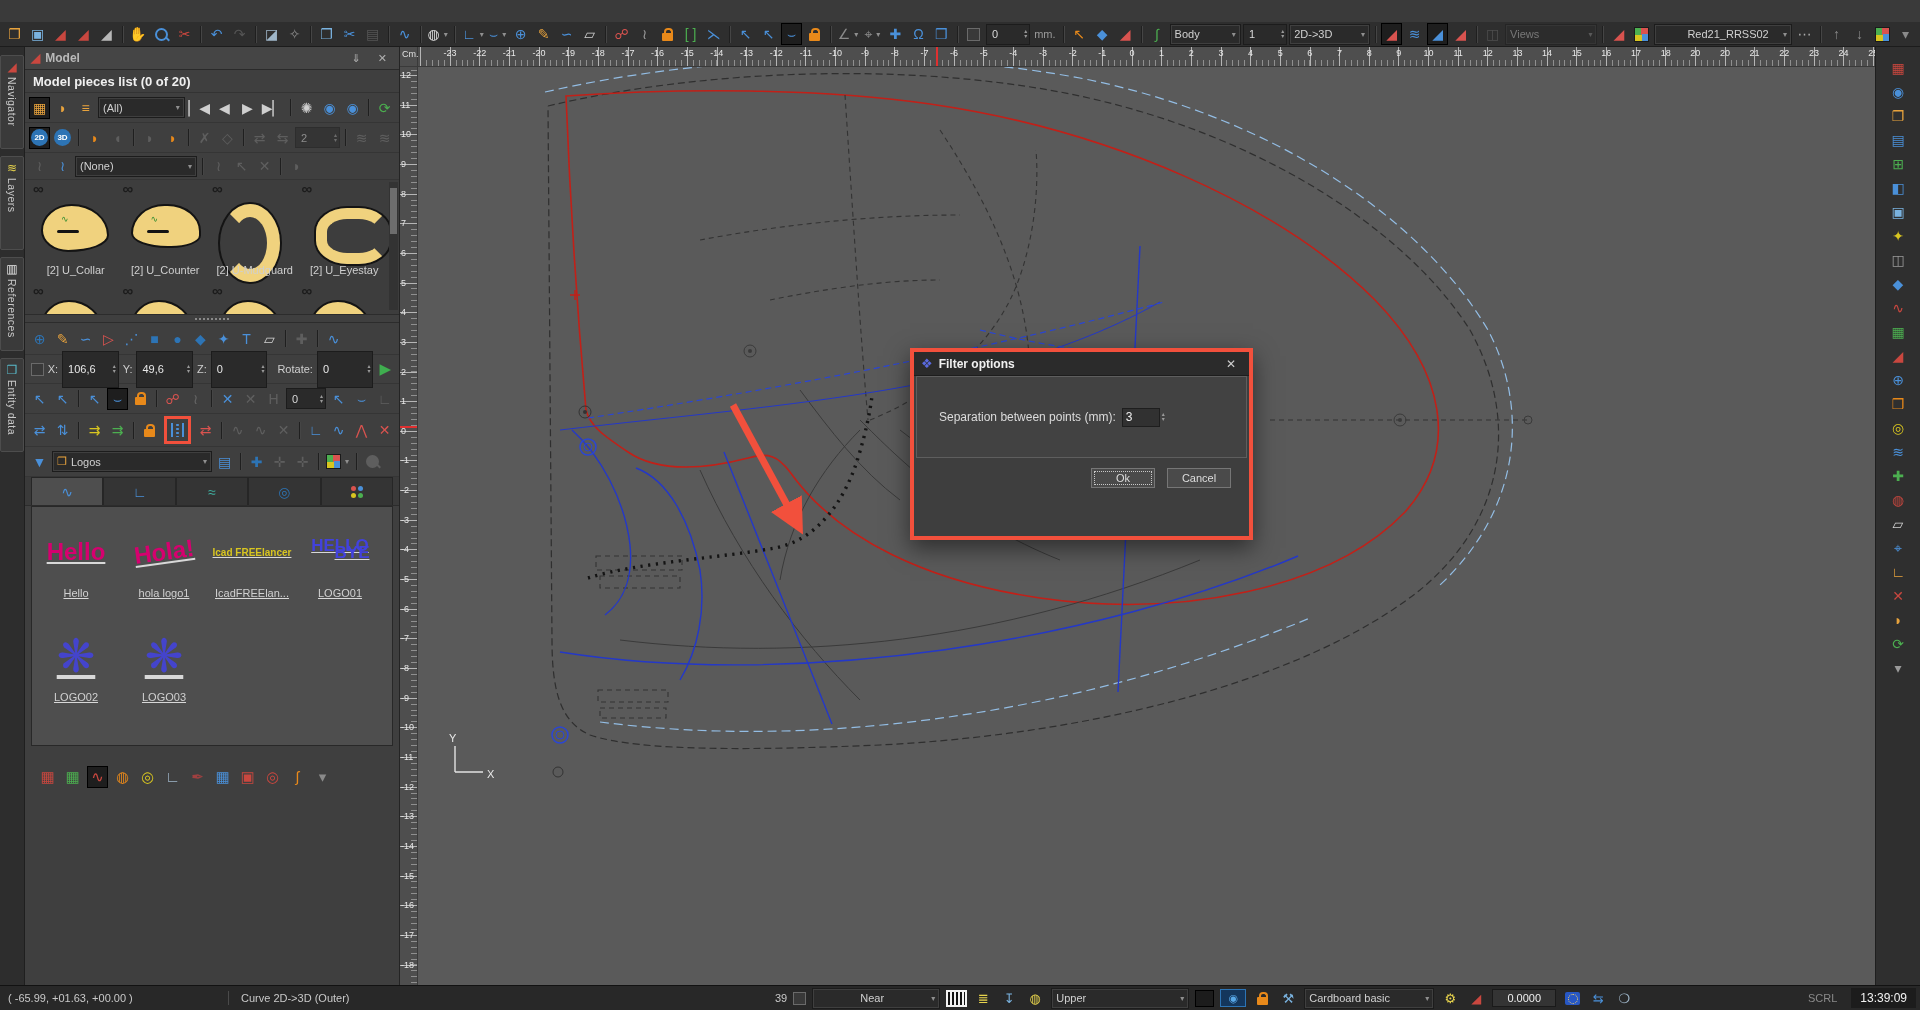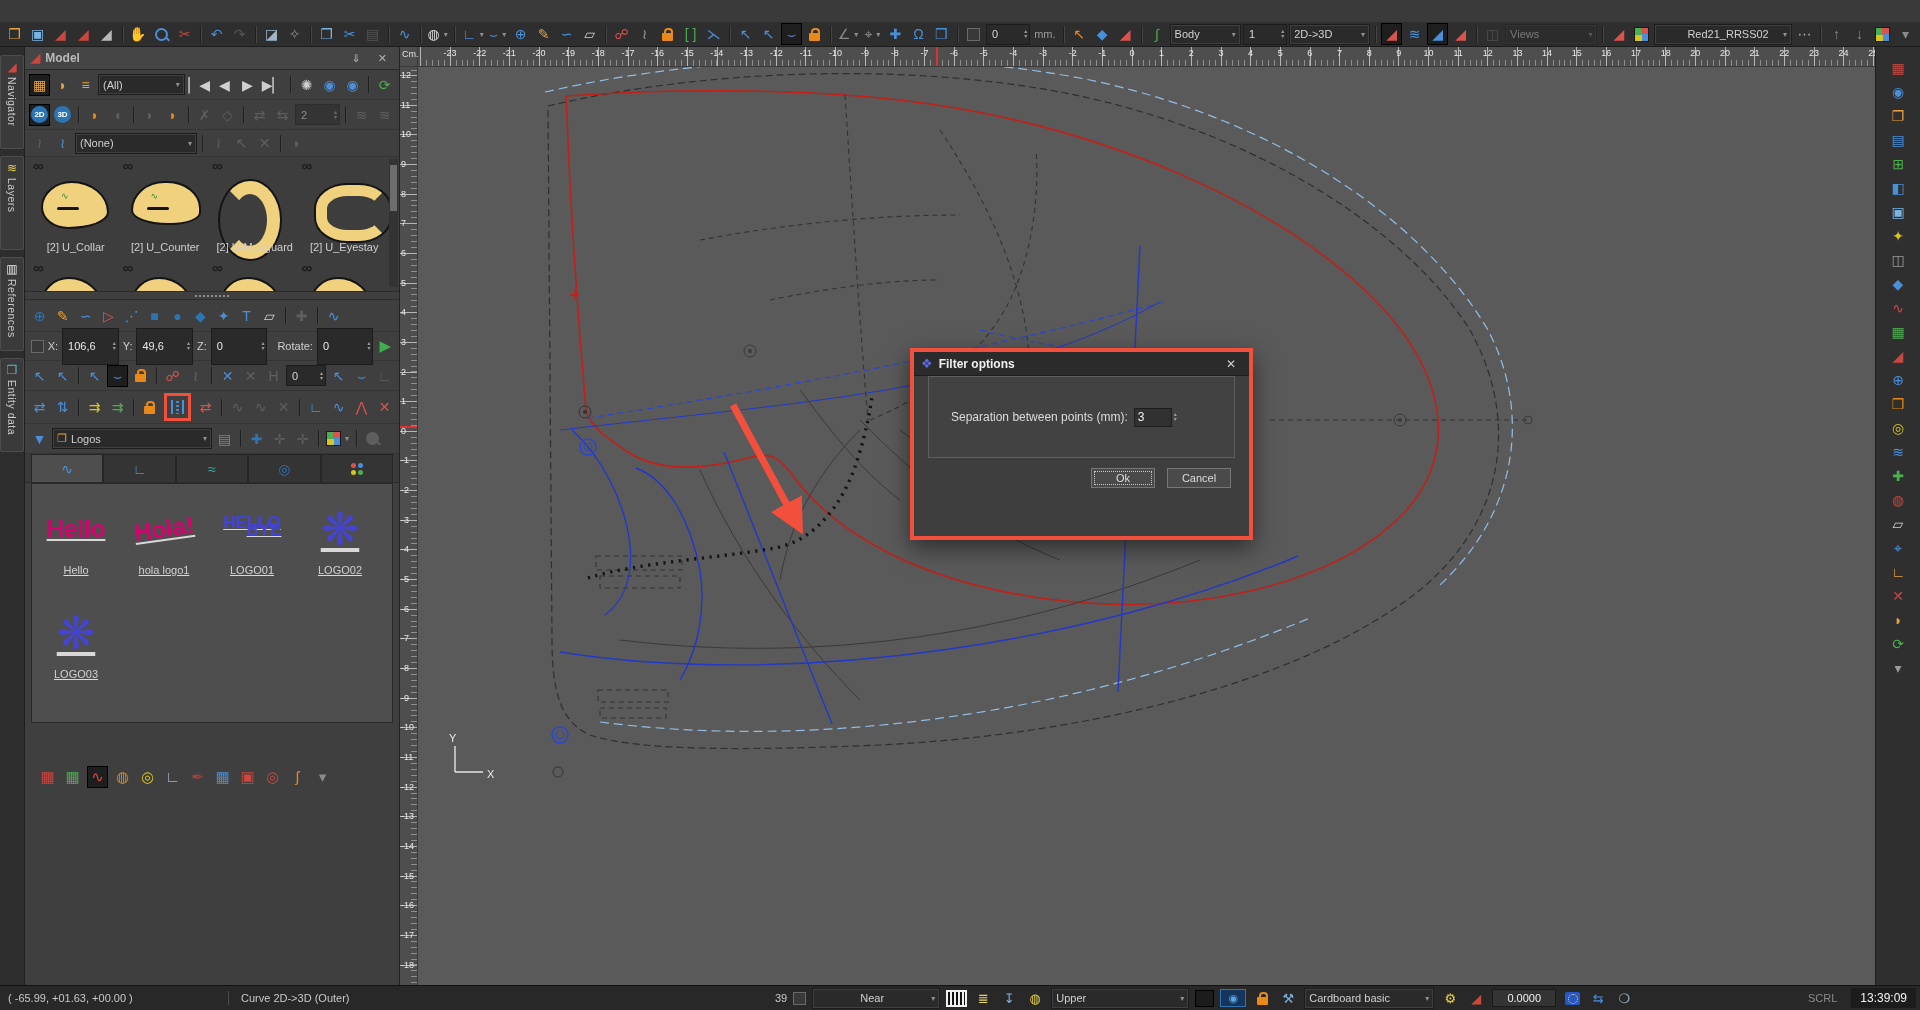--- a/index.html
+++ b/index.html
@@ -105,21 +105,21 @@
   #svgwrap{position:absolute;left:18px;top:20px;width:1457px;height:918px;}
   
   #dialog{position:absolute;left:510px;top:301px;width:343px;height:192px;background:#3e3e3e;border:4px solid #f2503c;box-sizing:border-box;box-shadow:0 8px 22px rgba(0,0,0,.5);}
   .dlg-title{height:23px;background:#2b2b2b;display:flex;align-items:center;padding:0 7px;gap:6px;border-bottom:1px solid #1d1d1d;}
   .dlg-cube{color:#5a6ae0;font-size:13px;}
   .dlg-titletext{color:#f0f0f0;font-weight:bold;font-size:12px;flex:1;}
   .dlg-close{background:none;border:none;color:#cfcfcf;font-size:12px;cursor:pointer;}
   .dlg-tabs{display:flex;align-items:flex-end;margin:10px 0 0 14px;height:26px;}
   .dtab{background:transparent;color:#8f8f8f;border:none;padding:4px 12px;font-size:12px;cursor:pointer;}
   .dtab.active{background:#4a4a4a;color:#f2f2f2;border:1px solid #6a6a6a;border-bottom:none;}
-  .dlg-body{margin:0 14px;border:1px solid #5e5e5e;background:#424242;height:80px;display:flex;align-items:center;}
+  .dlg-body{margin:0 2px;border:1px solid #5e5e5e;background:#424242;height:80px;display:flex;align-items:center;}
   .dlg-field{display:flex;align-items:center;gap:6px;margin-left:22px;color:#dcdcdc;font-size:12px;}
   .dspin{display:inline-flex;align-items:center;gap:2px;}
   .dspin input{width:30px;height:17px;background:#313131;border:1px solid #1e1e1e;color:#eee;font-size:12px;padding:0 3px;font-family:"Liberation Sans",sans-serif;}
   .dlg-btns{display:flex;justify-content:flex-end;gap:12px;margin:10px 18px 0 0;}
   .dbtn{width:64px;height:20px;background:#4a4a4a;border:1px solid #767676;color:#ddd;font-size:11px;cursor:pointer;}
   .dbtn.focus{outline:1px dotted #c8c8c8;outline-offset:-4px;}
   
   #rightstrip{position:absolute;left:1875px;top:47px;width:45px;height:938px;background:#2f2f2f;border-left:1px solid #1f1f1f;box-sizing:border-box;}
   #rightstrip-icons{display:flex;flex-direction:column;align-items:center;padding-top:10px;gap:3px;}
   #rightstrip-icons .tbtn{height:21px;}
@@ -379,20 +379,21 @@
     </div>
 
   <div id="leftpanel">
     <div id="panel-title">
       <span style="color:#c9473f">◢</span>
       <span>Model</span>
       <span class="spacer"></span>
       <button>⇓</button>
       <button>✕</button>
     </div>
+    <div id="plist-header">Model pieces list (0 of 20)</div>
     <div id="model-tools-a" class="bar prow">
         <button class="tbtn act">
           <span class="g" style="color: rgb(232, 163, 61);">▦</span>
         </button>
         <button class="tbtn">
           <span class="g" style="color: rgb(232, 163, 61);">◗</span>
         </button>
         <button class="tbtn">
           <span class="g" style="color: rgb(232, 163, 61);">≡</span>
         </button>
@@ -789,20 +790,26 @@
           <div class="logo-art">
             <span style="color: rgb(214, 0, 111); font-size: 24px; font-weight: bold;">Hello</span>
           </div>
           <div class="logo-label">Hello</div>
         </div>
         <div class="logo-item">
           <div class="logo-art">
             <span style="color: rgb(214, 0, 111); font-size: 24px; font-weight: bold; transform: rotate(-8deg);">Hola!</span>
           </div>
           <div class="logo-label">hola logo1</div>
+        </div>
+        <div class="logo-item">
+          <div class="logo-art">
+            <span style="color: rgb(216, 197, 32); font-size: 10px; font-weight: bold;">Icad FREElancer</span>
+          </div>
+          <div class="logo-label">IcadFREElan...</div>
         </div>
         <div class="logo-item">
           <div class="logo-art">
             <span style="color: rgb(66, 66, 221); font-size: 17px; font-weight: bold; line-height: 13px;">HELLO</span>
             <span style="color: rgb(66, 66, 221); font-size: 17px; font-weight: bold; line-height: 13px; transform: translate(12px, -6px);">BYE</span>
           </div>
           <div class="logo-label">LOGO01</div>
         </div>
         <div class="logo-item">
           <div class="logo-art">

